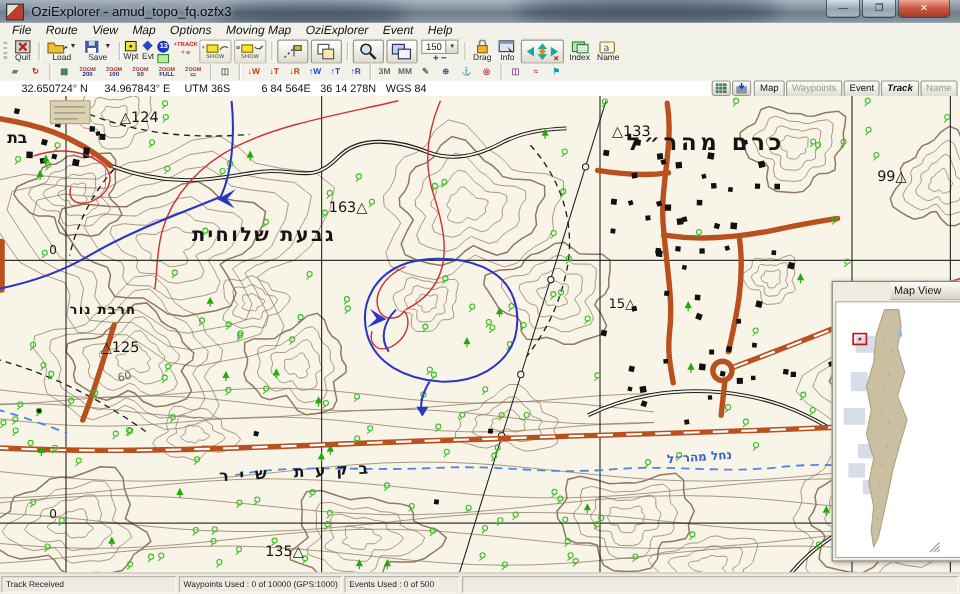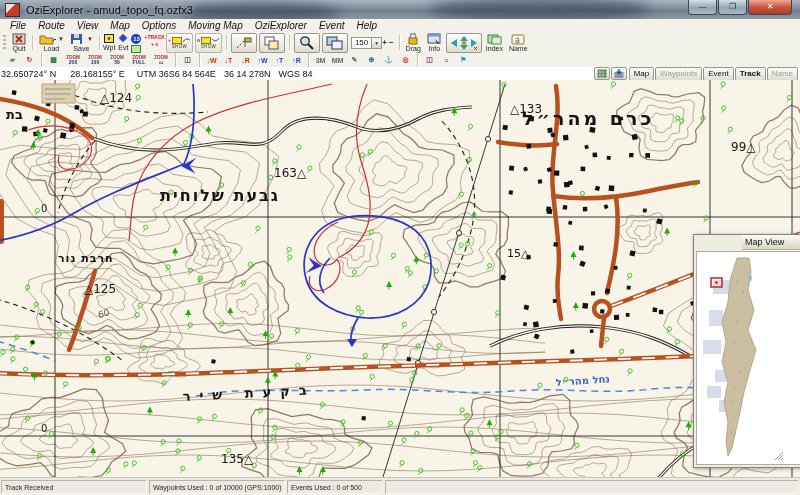--- a/index.html
+++ b/index.html
@@ -29,21 +29,21 @@
   .toolbar1{position:absolute;top:32px;left:0;right:0;height:21px;background:#f2f1ea;
     border-bottom:1px solid #e2e0d4;display:flex;align-items:center;}
   .toolbar2{position:absolute;top:53px;left:0;right:0;height:14px;background:#f2f1ea;
     border-bottom:1px solid #d8d6ca;display:flex;align-items:center;padding-left:4px;}
   .grip{width:3px;height:16px;margin:0 3px;background:repeating-linear-gradient(180deg,#b9b7ab 0 2px,#f2f1ea 2px 4px);}
   .sep{width:1px;height:15px;background:#c6c4b8;box-shadow:1px 0 0 #fff;margin:0 3px;}
   .tbtn{display:flex;flex-direction:column;align-items:center;justify-content:flex-start;
     height:20px;padding:0 3px;font-size:7px;color:#222;line-height:8px;}
   .ticon{height:12px;display:flex;align-items:center;justify-content:center;}
   .caret{font-size:6px;color:#333;margin-left:1px;}
-  .combo{display:flex;flex-direction:row;align-items:center;margin:0 2px;}
+  .combo{display:flex;flex-direction:column;align-items:center;margin:0 2px;}
   .combo-box{display:flex;align-items:center;border:1px solid #9a988c;background:#fff;height:10px;}
   .combo-val{font-size:8px;padding:0 3px;color:#111;}
   .combo-arrow{width:9px;height:10px;background:linear-gradient(#fdfdfb,#d8d5c6);border-left:1px solid #9a988c;
     font-size:5px;display:flex;align-items:center;justify-content:center;color:#333;}
   .pm{display:flex;gap:2px;margin-top:1px;}
   .pm span{font-size:8px;line-height:6px;color:#333;font-weight:bold;}
   .showbtn{width:25px;height:18px;border:1px solid #b9b7ab;border-radius:2px;background:linear-gradient(#fdfdfb,#e6e3d6);
     display:flex;flex-direction:column;align-items:center;justify-content:center;margin:0 1px;}
   .showbtn .pic{display:flex;align-items:center;gap:1px;}
   .showbtn .cap{font-size:4.5px;color:#333;line-height:5px;letter-spacing:.3px;}
@@ -64,21 +64,21 @@
   
   .coordbar{position:absolute;top:67px;left:0;right:0;height:13px;background:#fff;
     border-bottom:1px solid #aaa89e;display:flex;align-items:center;font-size:9px;color:#111;}
   .coord{white-space:nowrap;}
   .map-toggles{margin-left:auto;display:flex;align-items:center;padding-right:2px;}
   .mini-btn{width:14px;height:11px;border:1px solid #9a988c;border-radius:2px;margin-right:1px;
     background:linear-gradient(#fdfdfb,#dcd9ca);display:flex;align-items:center;justify-content:center;font-size:8px;}
   .toggle-btn{height:12px;padding:0 4px;margin-left:1px;border:1px solid #98968a;border-radius:2px;
     background:linear-gradient(#fdfdfb,#e0ddd0);font-size:8px;display:flex;align-items:center;color:#111;}
   .toggle-dim{color:#9a9a94;}
-  .toggle-bold{font-weight:bold;}
+  .toggle-bold{font-weight:bold;font-style:italic;}
 
   
   .maparea{position:absolute;top:80px;left:0;width:800px;height:397px;background:#f8f4e8;}
   #map-svg{position:absolute;top:0;left:0;}
   #map-svg .ct{fill:none;stroke:#8a7258;stroke-width:.7;opacity:.85;}
   #map-svg .ctb{stroke-width:1.25;opacity:.95;}
   #map-svg .gd{stroke:#141414;stroke-width:1;opacity:.85;}
   #map-svg .rdk{fill:none;stroke:#1c1c1c;stroke-width:3.2;}
   #map-svg .rdi{fill:none;stroke:#f8f4e8;stroke-width:1.4;}
   #map-svg .rd{fill:none;stroke-linecap:round;stroke-width:4.5;}
@@ -358,24 +358,24 @@
       <div class="t2btn" style="color:#336699">⊕</div>
       <div class="t2btn" style="color:#44444a">⚓</div>
       <div class="t2btn" style="color:#cc2222">◎</div>
       <div class="sep"></div>
       <div class="t2btn" style="color:#884488">◫</div>
       <div class="t2btn" style="color:#aa44aa">≈</div>
       <div class="t2btn" style="color:#11a0a0">⚑</div>
     </div>
 
   <div class="coordbar">
-    <span class="coord" style="margin-left:1px">32.650724° N</span>
-    <span class="coord" style="margin-left:14px">28.168155° E</span>
+    <span class="coord" style="margin-left:18px">32.650724° N</span>
+    <span class="coord" style="margin-left:14px">34.967843° E</span>
     <span class="coord" style="margin-left:12px">UTM 36S</span>
-    <span class="coord" style="margin-left:0">6 84 564E</span>
+    <span class="coord" style="margin-left:26px">6 84 564E</span>
     <span class="coord" style="margin-left:8px">36 14 278N</span>
     <span class="coord" style="margin-left:8px">WGS 84</span>
     <div class="map-toggles" id="map-toggles">
       <div class="mini-btn">
         <svg width="10" height="9">
             <rect x="0.5" y="0.5" width="9" height="8" fill="#4a7a4a"></rect>
             <path d="M0,3 h10 M0,6 h10 M3,0 v9 M6,0 v9" stroke="#cde" stroke-width=".7"></path>
           </svg>
       </div>
       <div class="mini-btn">

